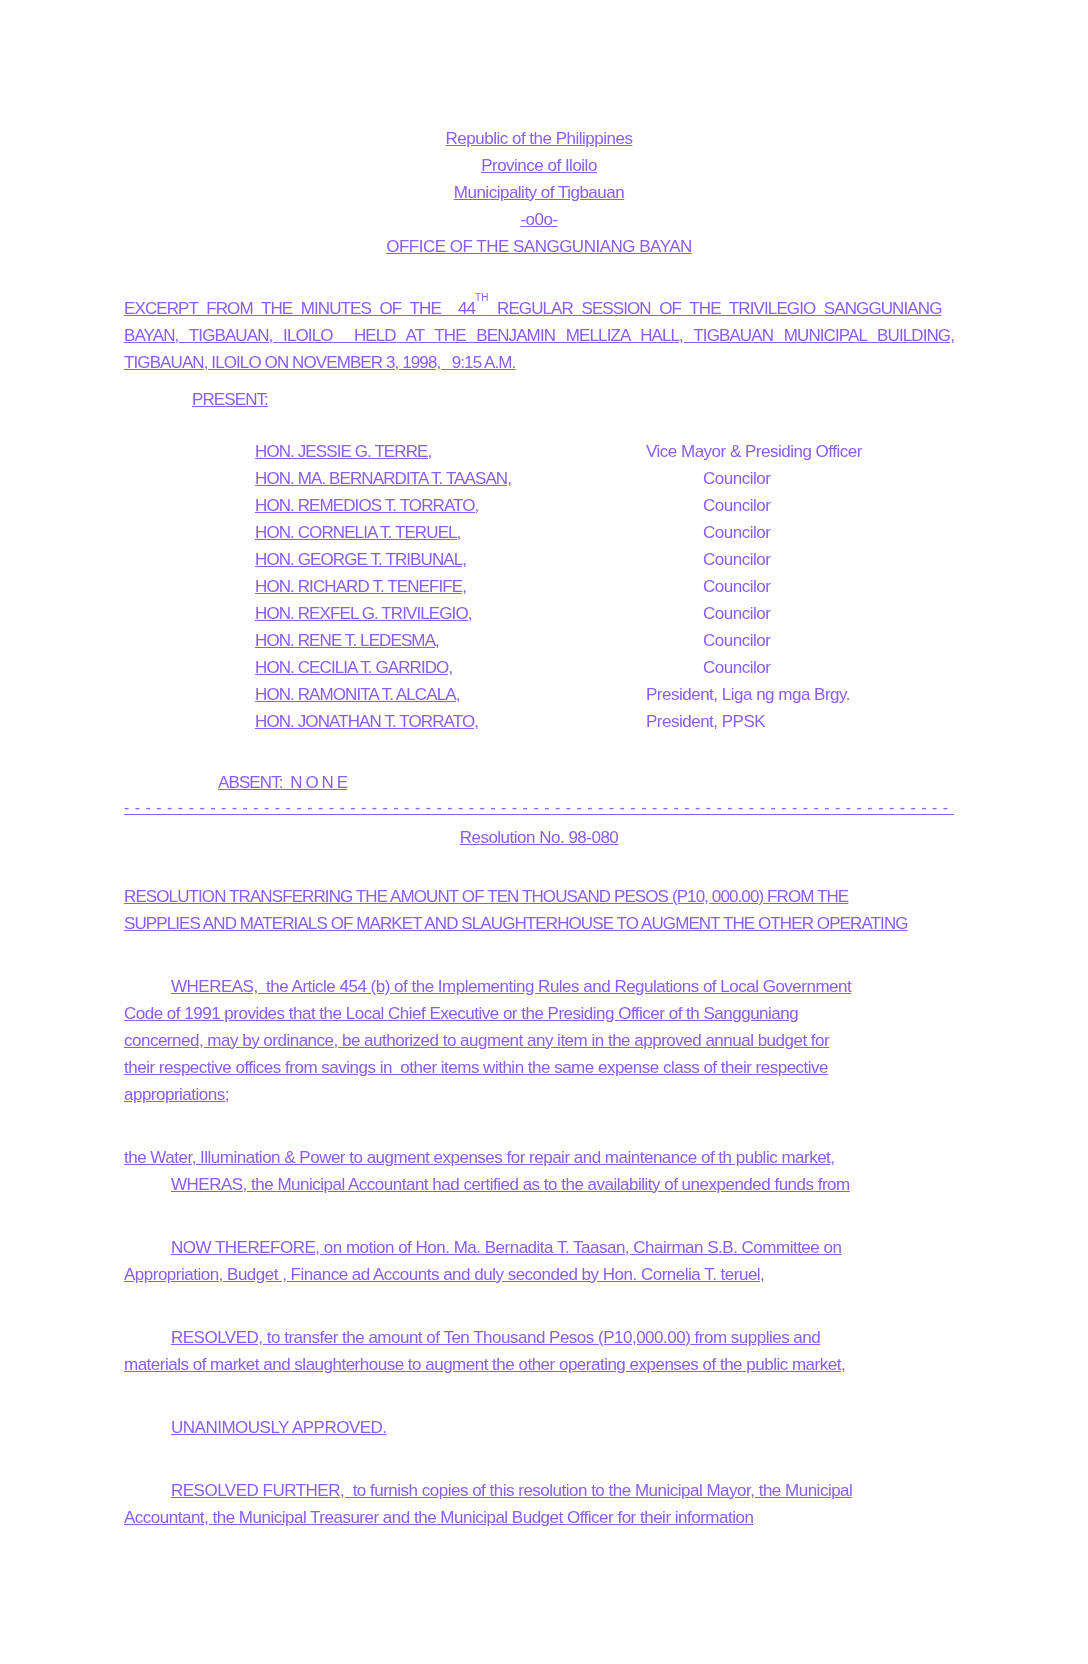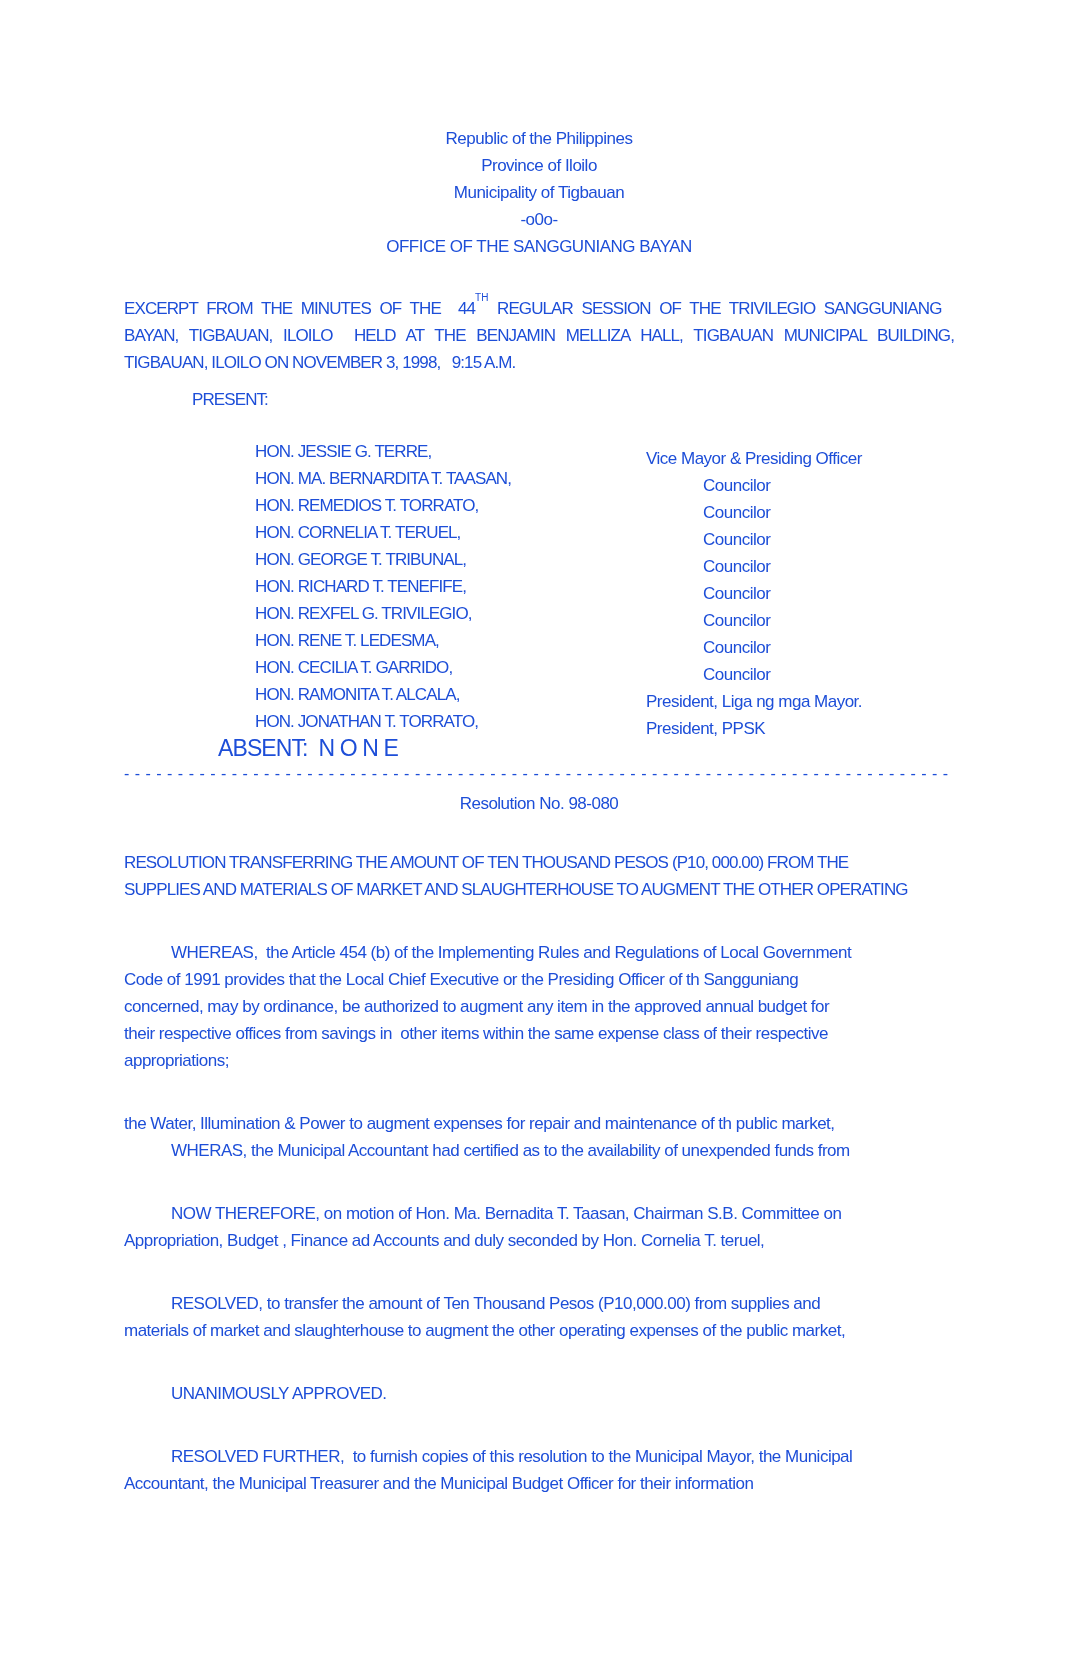--- a/index.html
+++ b/index.html
@@ -1,23 +1,24 @@
 <!DOCTYPE html>
 <html><head>
 <meta charset="utf-8">
 <style>
   html, body { margin: 0; padding: 0; background: #ffffff; }
   .page {
     position: relative;
     width: 1088px;
     height: 1664px;
     background: #ffffff;
-    color: #1d4ed8;
+    color: #8b5cf6;
     font-family: "Liberation Sans", sans-serif;
     overflow: hidden;
+    text-decoration: underline;
   }
   .content {
     margin-left: 124px;
     width: 830px;
   }
   .line {
     display: block;
     white-space: pre;
     line-height: 27px;
     font-size: 17px;
@@ -48,30 +49,31 @@
     height: 27px;
   }
   .aname {
     padding-left: 131px;
     letter-spacing: -0.9px;
     white-space: pre;
   }
   .adesig {
     position: absolute;
     left: 522px;
-    top: 7px;
+    top: 0;
     width: 280px;
     letter-spacing: -0.5px;
     white-space: pre;
   }
   .adesig.pad { padding-left: 57px; }
   .absent {
+    margin-top: 34px;
     padding-left: 94px;
     line-height: 27px;
-    font-size: 23px;
+    font-size: 17px;
   }
   .divider {
     margin-top: 2px;
     width: 830px;
     overflow: hidden;
     white-space: pre;
     line-height: 20px;
     font-size: 16px;
     letter-spacing: 0.5px;
   }
@@ -111,21 +113,21 @@
     <div class="rows" id="rows">
         <div class="row"><span class="aname">HON. JESSIE G. TERRE,</span><span class="adesig">Vice Mayor &amp; Presiding Officer</span></div>
         <div class="row"><span class="aname">HON. MA. BERNARDITA T. TAASAN,</span><span class="adesig pad">Councilor</span></div>
         <div class="row"><span class="aname">HON. REMEDIOS T. TORRATO,</span><span class="adesig pad">Councilor</span></div>
         <div class="row"><span class="aname">HON. CORNELIA T. TERUEL,</span><span class="adesig pad">Councilor</span></div>
         <div class="row"><span class="aname">HON. GEORGE T. TRIBUNAL,</span><span class="adesig pad">Councilor</span></div>
         <div class="row"><span class="aname">HON. RICHARD T. TENEFIFE,</span><span class="adesig pad">Councilor</span></div>
         <div class="row"><span class="aname">HON. REXFEL G. TRIVILEGIO,</span><span class="adesig pad">Councilor</span></div>
         <div class="row"><span class="aname">HON. RENE T. LEDESMA,</span><span class="adesig pad">Councilor</span></div>
         <div class="row"><span class="aname">HON. CECILIA T. GARRIDO,</span><span class="adesig pad">Councilor</span></div>
-        <div class="row"><span class="aname">HON. RAMONITA T. ALCALA,</span><span class="adesig">President, Liga ng mga Mayor.</span></div>
+        <div class="row"><span class="aname">HON. RAMONITA T. ALCALA,</span><span class="adesig">President, Liga ng mga Brgy.</span></div>
         <div class="row"><span class="aname">HON. JONATHAN T. TORRATO,</span><span class="adesig">President, PPSK</span></div>
       </div>
 
     <div class="absent caps">ABSENT:&nbsp; N O N E</div>
 
     <div class="divider">- - - - - - - - - - - - - - - - - - - - - - - - - - - - - - - - - - - - - - - - - - - - - - - - - - - - - - - - - - - - - - - - - - - - - - - - - - - - - - - - - - - - - - - -</div>
 
     <div class="res-no">Resolution No. 98-080</div>
 
     <div class="title" id="title">

